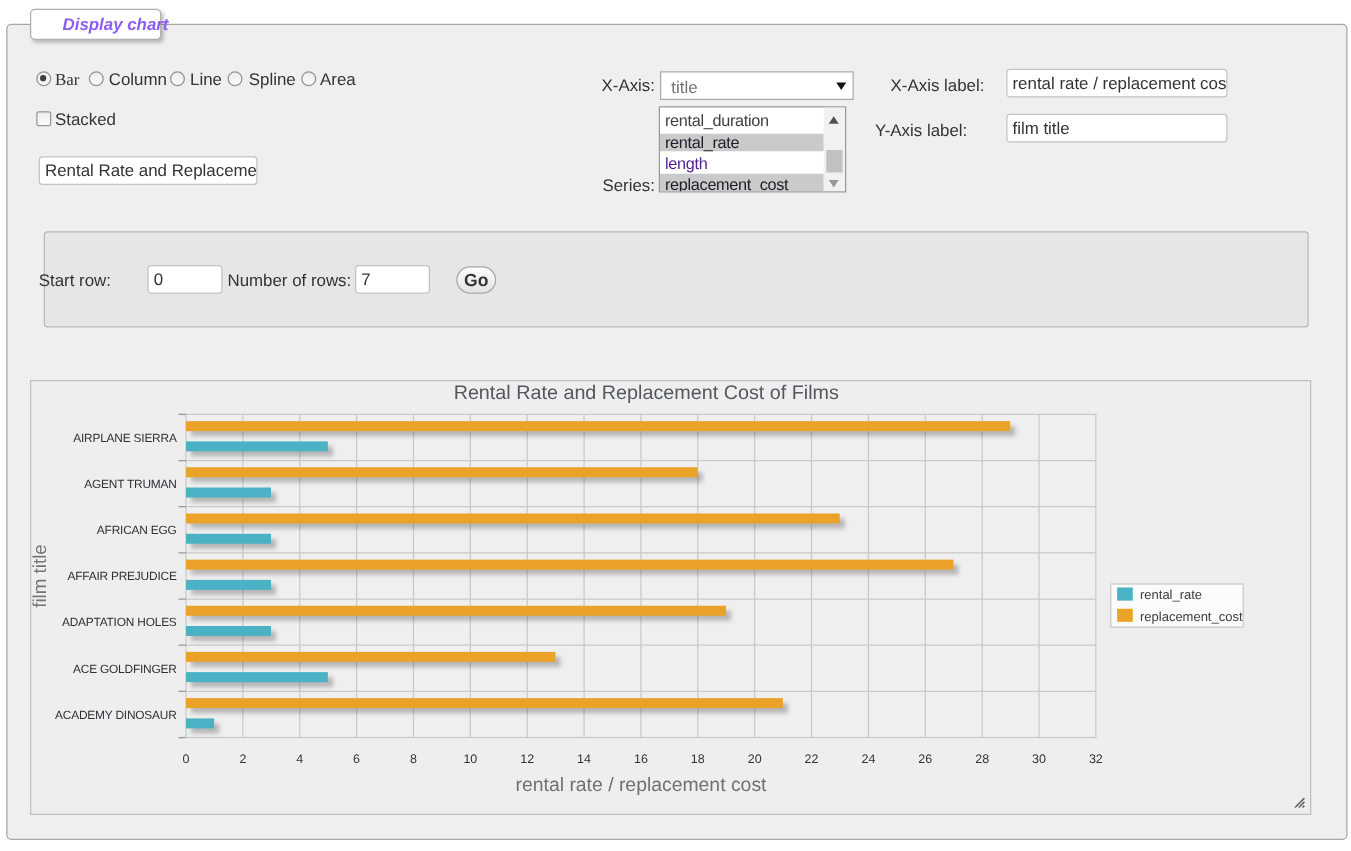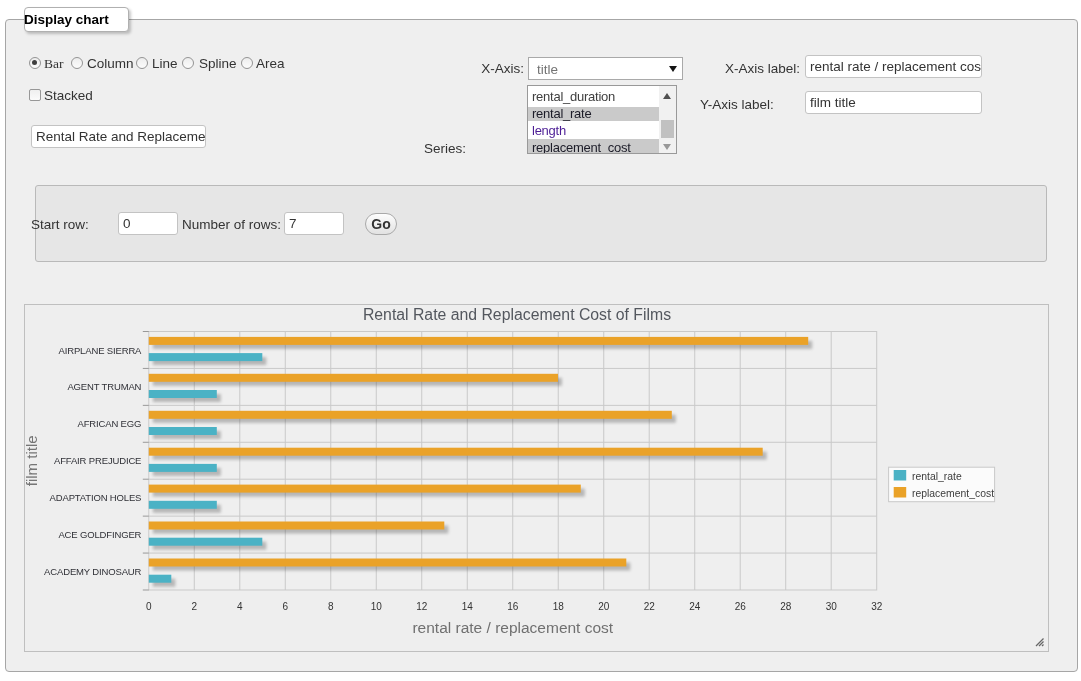--- a/index.html
+++ b/index.html
@@ -7,21 +7,21 @@
   .abs{position:absolute;}
   .lbl{position:absolute;font-size:13.5px;color:#333;white-space:nowrap;}
   .inp{position:absolute;box-sizing:border-box;background:#fff;border:1px solid #c3c3c3;border-radius:3px;font-size:13.5px;color:#333;white-space:nowrap;overflow:hidden;padding-left:4px;}
 </style>
 </head>
 <body>
 
 <div class="abs" style="left:5px;top:19px;width:1073px;height:653px;box-sizing:border-box;border:1px solid #a6a6a6;border-radius:4px;background:#efefef;"></div>
 
 <div class="abs" style="left:24px;top:7px;width:105px;height:25px;box-sizing:border-box;background:#fff;border:1px solid #b0b0b0;border-radius:4px;box-shadow:2px 2px 3px rgba(0,0,0,0.22);z-index:3;"></div>
-<div class="lbl" style="left:24px;top:12px;font-weight:bold;color:#000000;z-index:4;">Display chart</div>
+<div class="lbl" style="left:50px;top:12px;font-weight:bold;color:#8b5cf6;z-index:4;font-style:italic;">Display chart</div>
 
 <div class="abs" style="left:28.5px;top:56.5px;width:10px;height:10px;border-radius:50%;background:linear-gradient(#ededed,#fbfbfb);border:1px solid #949494;">
     <div style="position:absolute;left:2.5px;top:2.5px;width:5px;height:5px;border-radius:50%;background:#3f3f3f;"></div>
   </div>
 <div class="abs" style="left:71.0px;top:56.5px;width:10px;height:10px;border-radius:50%;background:linear-gradient(#ededed,#fbfbfb);border:1px solid #949494;"></div>
 <div class="abs" style="left:136.0px;top:56.5px;width:10px;height:10px;border-radius:50%;background:linear-gradient(#ededed,#fbfbfb);border:1px solid #949494;"></div>
 <div class="abs" style="left:182.3px;top:56.5px;width:10px;height:10px;border-radius:50%;background:linear-gradient(#ededed,#fbfbfb);border:1px solid #949494;"></div>
 <div class="abs" style="left:241.0px;top:56.5px;width:10px;height:10px;border-radius:50%;background:linear-gradient(#ededed,#fbfbfb);border:1px solid #949494;"></div>
 <div class="lbl" style="left:44px;top:56px;font-family:Liberation Serif, serif;">Bar</div>
 <div class="lbl" style="left:87px;top:56px;">Column</div>
@@ -33,37 +33,37 @@
 <div class="lbl" style="left:44px;top:88px;">Stacked</div>
 
 <div class="inp" style="left:31px;top:125px;width:175px;height:23px;line-height:22px;">Rental Rate and Replacement Cost of Films</div>
 
 <div class="lbl" style="left:424px;top:61px;width:100px;text-align:right;">X-Axis:</div>
 <div class="abs" style="left:528px;top:57px;width:155px;height:23px;box-sizing:border-box;background:#fff;border:1px solid #a9a9a9;">
   <span style="position:absolute;left:8px;top:4px;font-size:13.5px;color:#737373;">title</span>
   <span style="position:absolute;right:5px;top:8px;width:0;height:0;border-left:4.5px solid transparent;border-right:4.5px solid transparent;border-top:6.5px solid #141414;"></span>
 </div>
 
-<div class="lbl" style="left:424px;top:141px;width:100px;text-align:left;">Series:</div>
+<div class="lbl" style="left:424px;top:141px;width:100px;text-align:right;">Series:</div>
 <div class="abs" style="left:527px;top:85px;width:150px;height:69px;box-sizing:border-box;background:#fff;border:1px solid #999;overflow:hidden;">
   <div style="position:absolute;left:0;top:20.5px;width:131px;height:14px;background:#cacaca;"></div>
   <div style="position:absolute;left:0;top:53px;width:131px;height:14px;background:#cacaca;"></div>
   <div style="position:absolute;left:4px;top:3.7px;font-size:13px;letter-spacing:-0.25px;color:#404040;line-height:14px;">rental_duration</div>
   <div style="position:absolute;left:4px;top:20.9px;font-size:13px;letter-spacing:-0.25px;color:#1c1c28;line-height:14px;">rental_rate</div>
   <div style="position:absolute;left:4px;top:38.3px;font-size:13px;letter-spacing:-0.25px;color:#4c1d95;line-height:14px;">length</div>
   <div style="position:absolute;left:4px;top:55.3px;font-size:13px;letter-spacing:-0.25px;color:#1c1c28;line-height:14px;">replacement_cost</div>
 
   <div style="position:absolute;right:0;top:0;width:17px;height:67px;background:#f1f1f1;">
     <div style="position:absolute;left:4px;top:7px;width:0;height:0;border-left:4.5px solid transparent;border-right:4.5px solid transparent;border-bottom:6px solid #505050;"></div>
     <div style="position:absolute;left:4px;bottom:3px;width:0;height:0;border-left:4.5px solid transparent;border-right:4.5px solid transparent;border-top:6px solid #989898;"></div>
     <div style="position:absolute;left:2px;top:33.5px;width:13px;height:18.5px;background:#c1c1c1;"></div>
   </div>
 </div>
 
-<div class="lbl" style="left:700px;top:61px;width:100px;text-align:right;">X-Axis label:</div>
+<div class="lbl" style="left:700px;top:61px;width:100px;text-align:center;">X-Axis label:</div>
 <div class="inp" style="left:805px;top:55px;width:177px;height:23px;line-height:22px;">rental rate / replacement cost</div>
 <div class="lbl" style="left:700px;top:97px;width:100px;text-align:left;">Y-Axis label:</div>
 <div class="inp" style="left:805px;top:91px;width:177px;height:23px;line-height:22px;">film title</div>
 
 <div class="abs" style="left:35px;top:185px;width:1012px;height:77px;box-sizing:border-box;background:#e6e6e6;border:1px solid #b9b9b9;border-radius:3px;"></div>
 <div class="lbl" style="left:31px;top:217px;width:80px;text-align:left;">Start row:</div>
 <div class="inp" style="left:118px;top:212px;width:60px;height:23px;line-height:22px;">0</div>
 <div class="lbl" style="left:171px;top:217px;width:110px;text-align:right;">Number of rows:</div>
 <div class="inp" style="left:284px;top:212px;width:60px;height:23px;line-height:22px;">7</div>
 <div class="abs" style="left:365px;top:213px;width:32px;height:22px;box-sizing:border-box;background:linear-gradient(#fdfdfd,#e2e2e2);border:1px solid #a9a9a9;border-radius:11px;text-align:center;font-size:14px;font-weight:bold;color:#333;line-height:20px;">Go</div>

